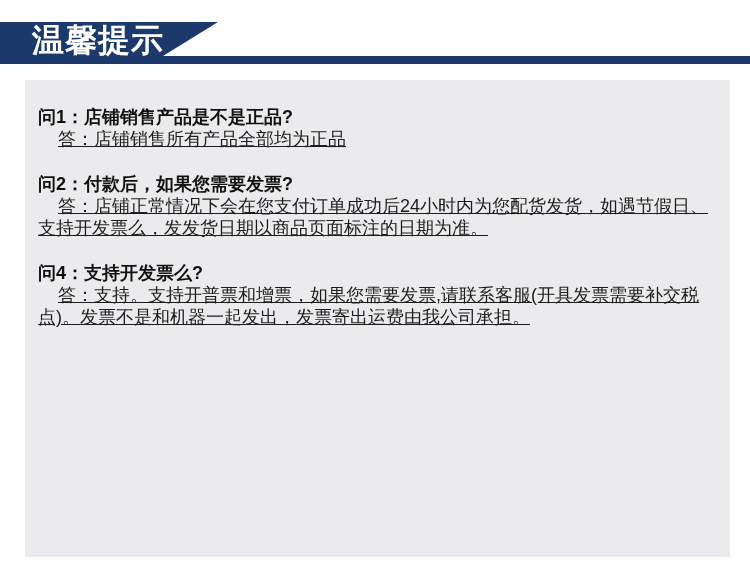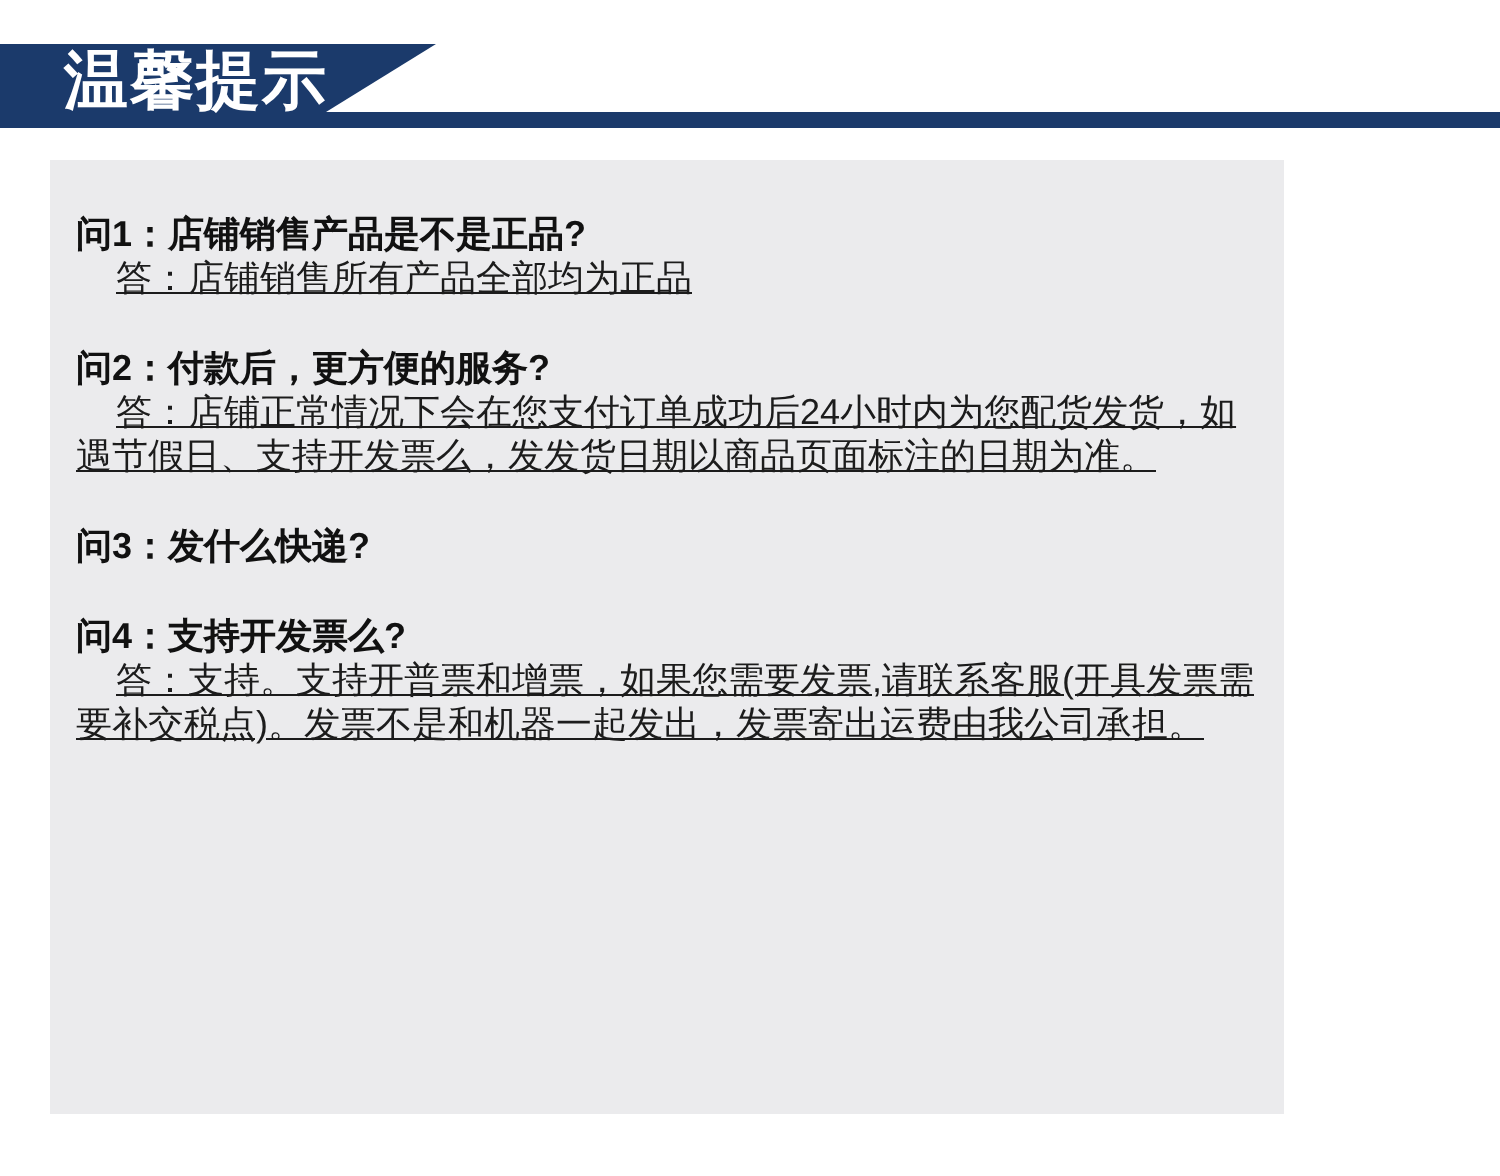--- a/index.html
+++ b/index.html
@@ -41,21 +41,21 @@
   .wm { position: absolute; white-space: nowrap; z-index: 1; }
   .wm-company { font-size: 26px; color: #e1e2e5; letter-spacing: 1px; }
   .wm-url { font-size: 19px; color: #e4e6e9; letter-spacing: 1px; }
   #wm1-company { left: 215px; top: 150px; }
   #wm1-url     { left: 317px; top: 182px; }
   #wm2-company { left: 248px; top: 433px; font-size: 25px; }
   #wm2-url     { left: 352px; top: 456px; }
   
   .panel {
     position: absolute; left: 25px; top: 80px;
-    width: 617px; height: 477px;
+    width: 705px; height: 477px;
     background: #ebebed;
     box-sizing: border-box;
     padding: 26px 15px 0 13px;
     z-index: 2;
   }
   .qa { margin: 0 0 23px 0; }
   .qa .q {
     margin: 0;
     font-size: 18px;
     line-height: 22px;
@@ -83,23 +83,22 @@
 <div id="wm1-url" class="wm wm-url">www.soyetech.com</div>
 <div id="wm2-company" class="wm wm-company">深圳硕远科技有限公司</div>
 <div id="wm2-url" class="wm wm-url">www.soyetech.com</div>
 
 <div class="panel">
   <div class="qa">
     <p class="q">问1：店铺销售产品是不是正品?</p>
     <p class="a">答：店铺销售所有产品全部均为正品</p>
   </div>
   <div class="qa">
-    <p class="q">问2：付款后，更方便的服务?</p>
+    <p class="q">问2：付款后，如果您需要发票?</p>
     <p class="a">答：店铺正常情况下会在您支付订单成功后24小时内为您配货发货，如遇节假日、支持开发票么，发发货日期以商品页面标注的日期为准。</p>
   </div>
   <div class="qa">
-    <p class="q">问3：发什么快递?</p>
   </div>
   <div class="qa">
     <p class="q">问4：支持开发票么?</p>
     <p class="a">答：支持。支持开普票和增票，如果您需要发票,请联系客服(开具发票需要补交税点)。发票不是和机器一起发出，发票寄出运费由我公司承担。</p>
   </div>
 </div>
 
 </body></html>

